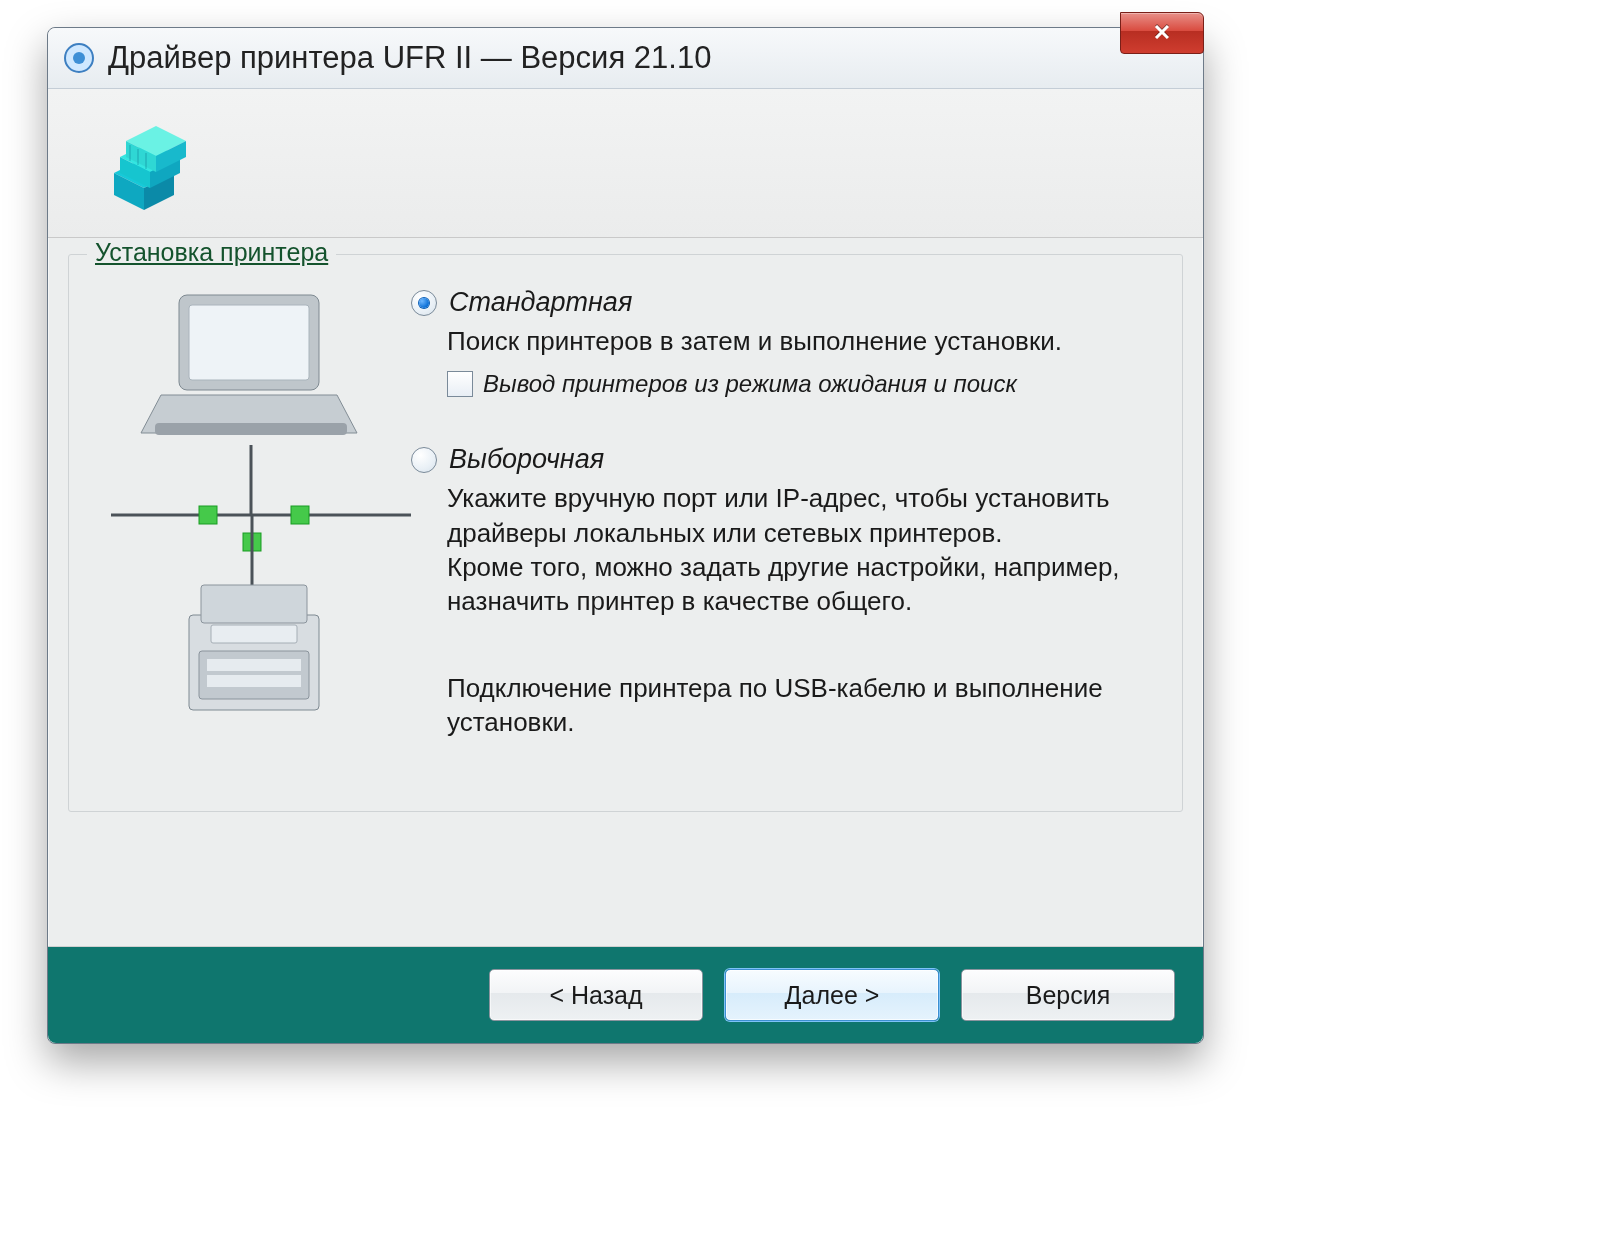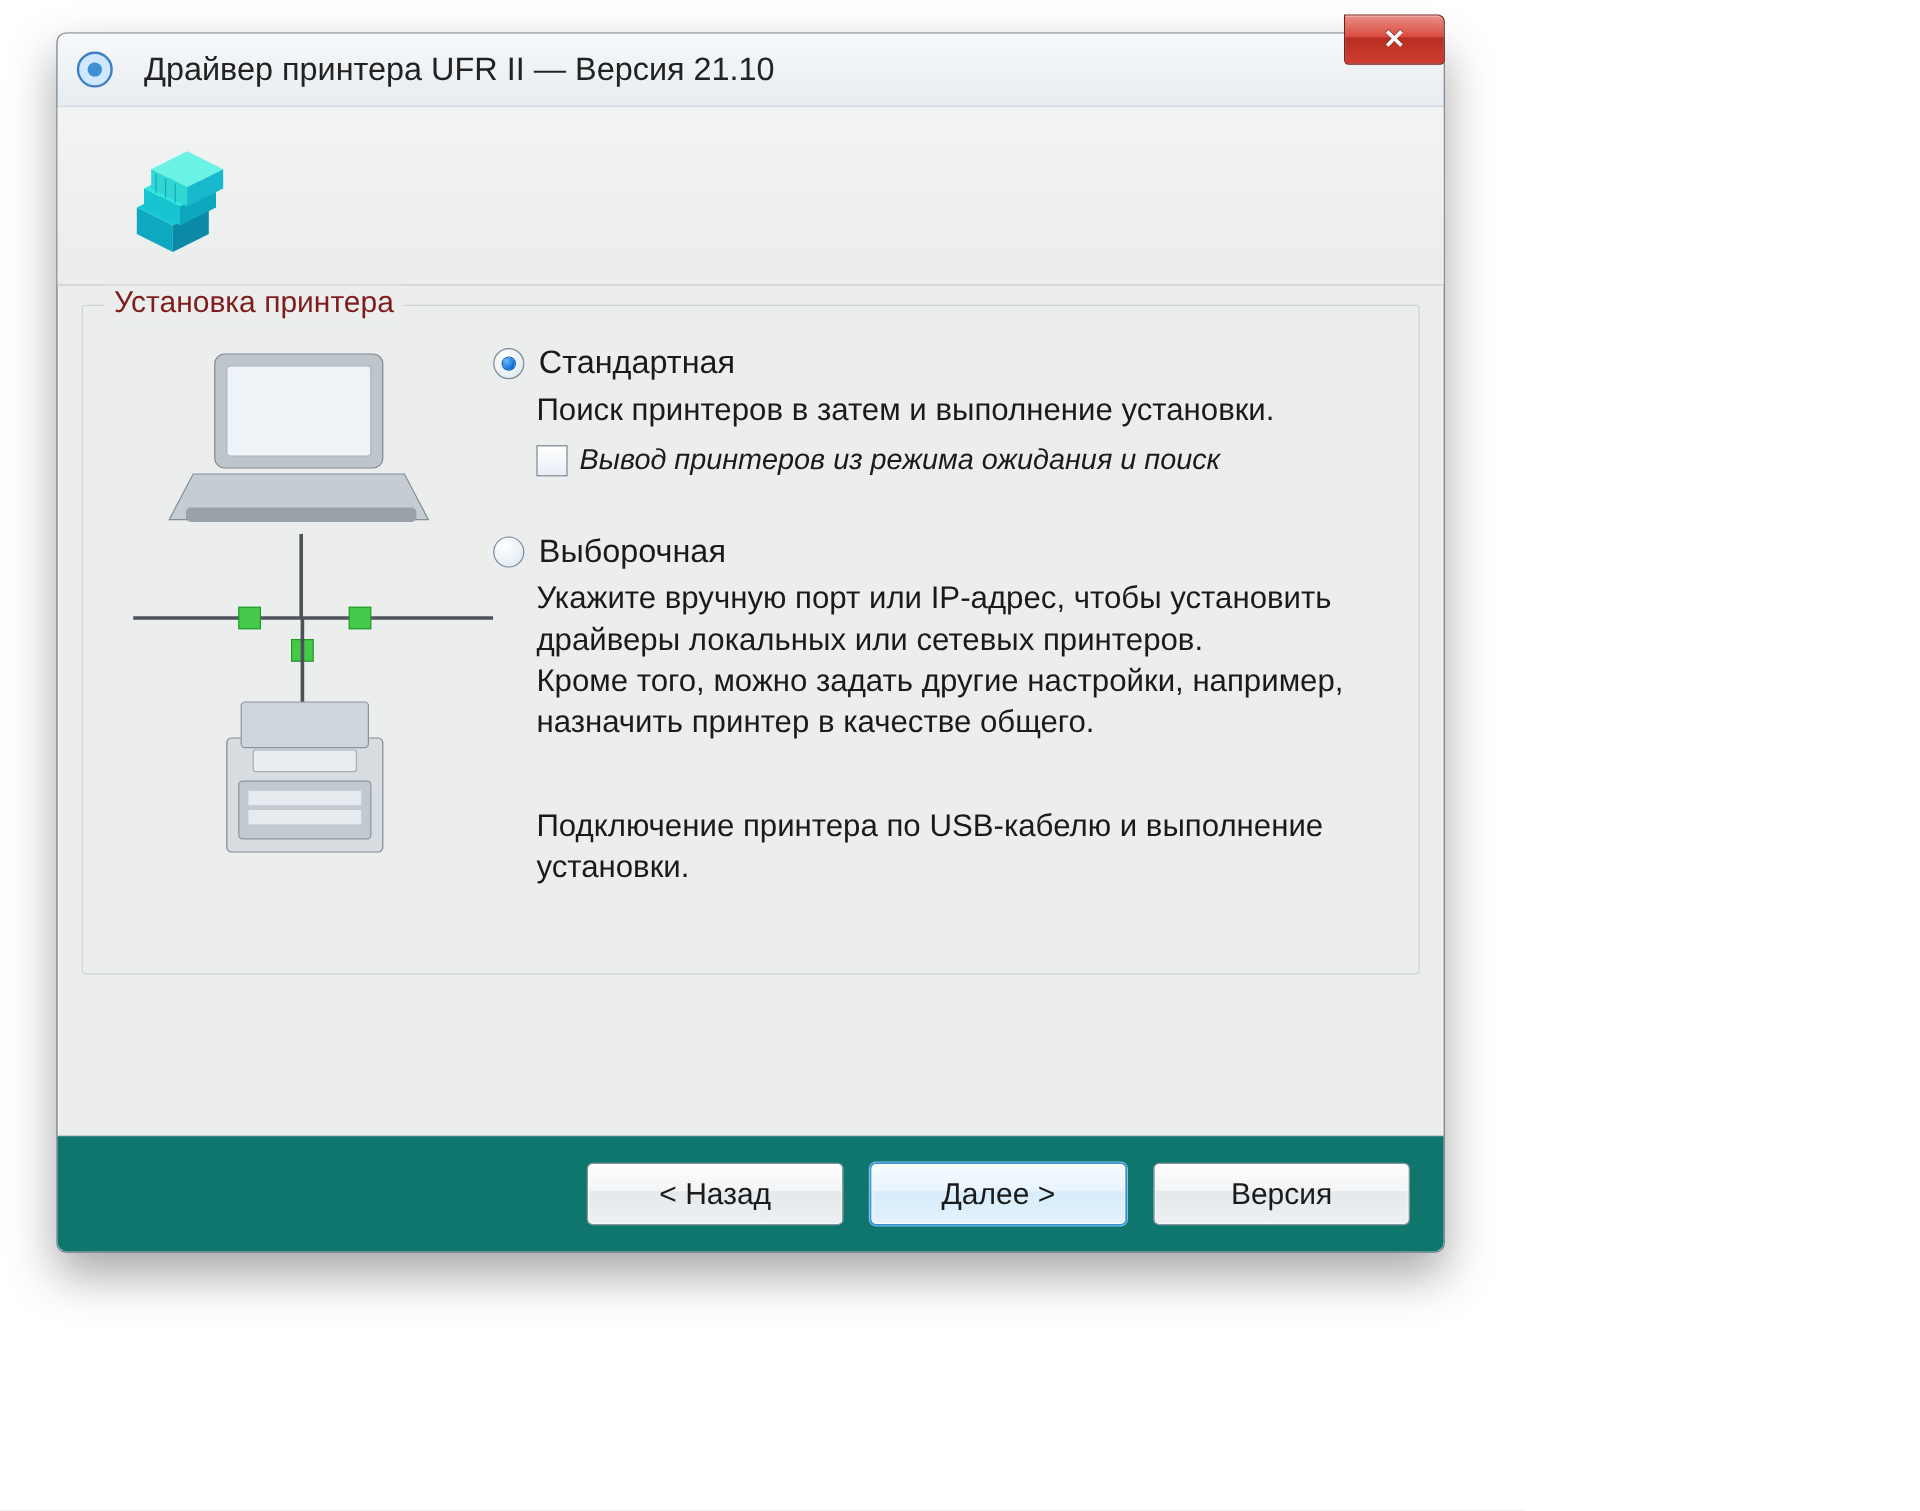--- a/index.html
+++ b/index.html
@@ -40,24 +40,23 @@
     border-bottom: 1px solid #c4cdd6;
     border-radius: 8px 8px 0 0;
     position: relative;
   }
   .title-icon {
     width: 34px; height: 34px; margin-right: 12px;
     position: relative;
   }
   .title-icon svg { width: 100%; height: 100%; }
   .title-text {
-    font-size: 27px;
+    font-size: 31px;
     color: #222;
     white-space: nowrap;
-    margin-left: 12px;
   }
   .close-btn {
     position: absolute;
     right: -1px;
     top: -16px;
     width: 82px;
     height: 40px;
     border-radius: 0 6px 4px 4px;
     background: linear-gradient(#e88f88 0%, #d94a3e 45%, #b82e22 46%, #cf3d2f 100%);
     border: 1px solid #7a1f18;
@@ -92,21 +91,22 @@
     padding: 30px 22px 46px 22px;
     position: relative;
   }
   .group-label {
     position: absolute;
     top: -17px;
     left: 18px;
     background: #eceeee;
     padding: 0 8px;
     font-size: 25px;
-    color: #7f1d1d;
+    color: #14532d;
+    text-decoration: underline;
   }
   .group-row {
     display: flex;
     align-items: flex-start;
   }
   
   .diagram-col {
     width: 320px;
     flex: 0 0 auto;
     position: relative;
@@ -120,20 +120,21 @@
     display: flex;
     flex-direction: column;
     gap: 46px;
     padding-top: 2px;
   }
   .opt { }
   .opt-head {
     display: flex;
     align-items: center;
     gap: 12px;
+    font-style: italic;
   }
   .radio {
     width: 24px; height: 24px; border-radius: 50%;
     border: 1px solid #7a8a99;
     background: radial-gradient(circle at 35% 30%, #fff 0%, #e9f0f6 60%, #d6e1ea 100%);
     display:flex; align-items:center; justify-content:center;
     flex:0 0 auto;
   }
   .radio.checked::after {
     content:"";

